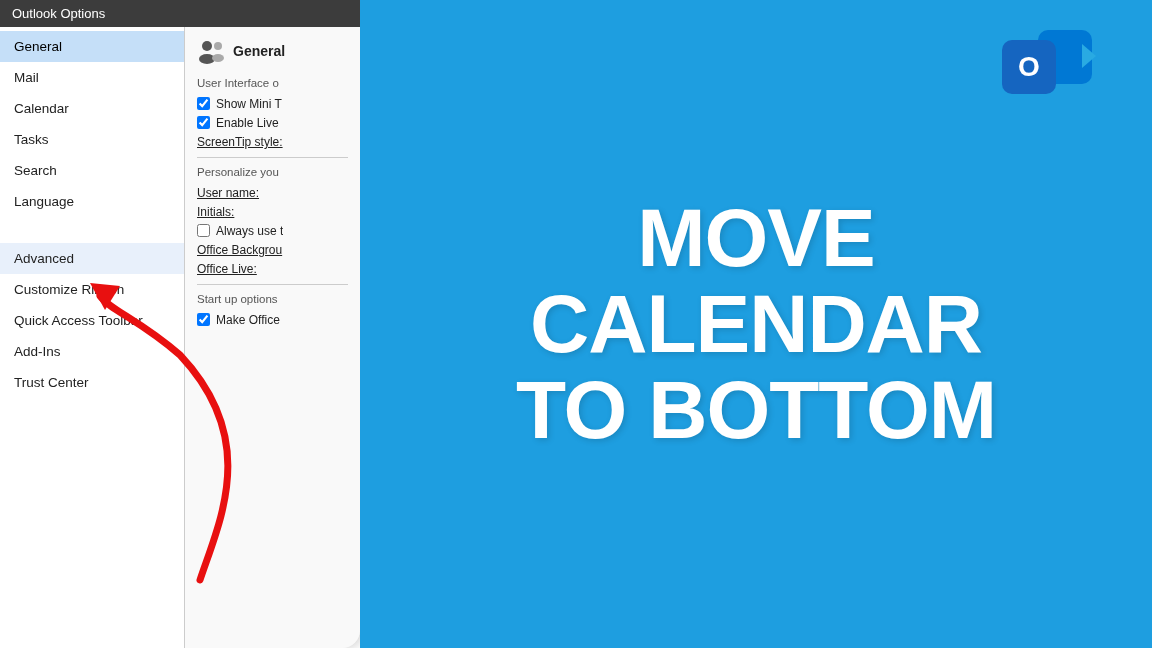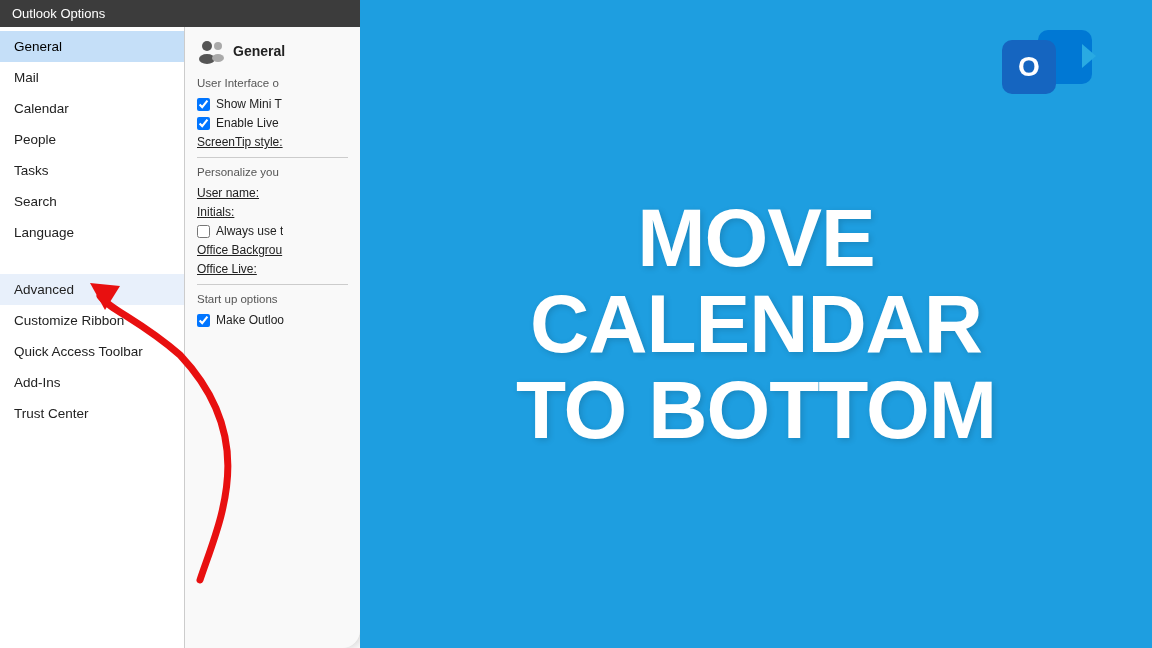--- a/index.html
+++ b/index.html
@@ -99,21 +99,20 @@
 
     .section-label {
       font-size: 11.5px;
       color: #555;
       margin-bottom: 6px;
       padding-bottom: 2px;
     }
 
     .option-row {
       display: flex;
-      align-items: center;
       margin-bottom: 5px;
       gap: 6px;
     }
 
     .option-row input[type="checkbox"] {
       width: 13px;
       height: 13px;
       flex-shrink: 0;
     }
 
@@ -243,21 +242,20 @@
 <div class="dialog-side">
   <div class="dialog-titlebar">
     <span>Outlook Options</span>
   </div>
   <div class="dialog-body">
 
     <div class="nav-list">
       <div class="nav-item selected">General</div>
       <div class="nav-item">Mail</div>
       <div class="nav-item">Calendar</div>
-      <div class="nav-item">People</div>
       <div class="nav-item">Tasks</div>
       <div class="nav-item">Search</div>
       <div class="nav-item">Language</div>
       <div class="nav-item highlighted">Advanced</div>
       <div class="nav-item">Customize Ribbon</div>
       <div class="nav-item">Quick Access Toolbar</div>
       <div class="nav-item">Add-Ins</div>
       <div class="nav-item">Trust Center</div>
     </div>
 
@@ -305,21 +303,21 @@
       </div>
       <div class="field-row">
         <span class="field-label">Office Live:</span>
       </div>
 
       <hr class="section-divider">
       <div class="section-label">Start up options</div>
 
       <div class="option-row">
         <input type="checkbox" checked="" style="">
-        <span class="option-text">Make Outloo</span>
+        <span class="option-text">Make Office</span>
       </div>
     </div>
   </div>
 
   <svg class="arrow-overlay" viewBox="0 0 360 648" xmlns="http://www.w3.org/2000/svg">
 
     <path d="M 200 580 C 220 520, 260 440, 180 355 C 140 320, 110 310, 100 296" stroke="#e81010" stroke-width="7" fill="none" stroke-linecap="round"></path>
 
     <polygon points="90,283 105,310 120,286" fill="#e81010"></polygon>
   </svg>

